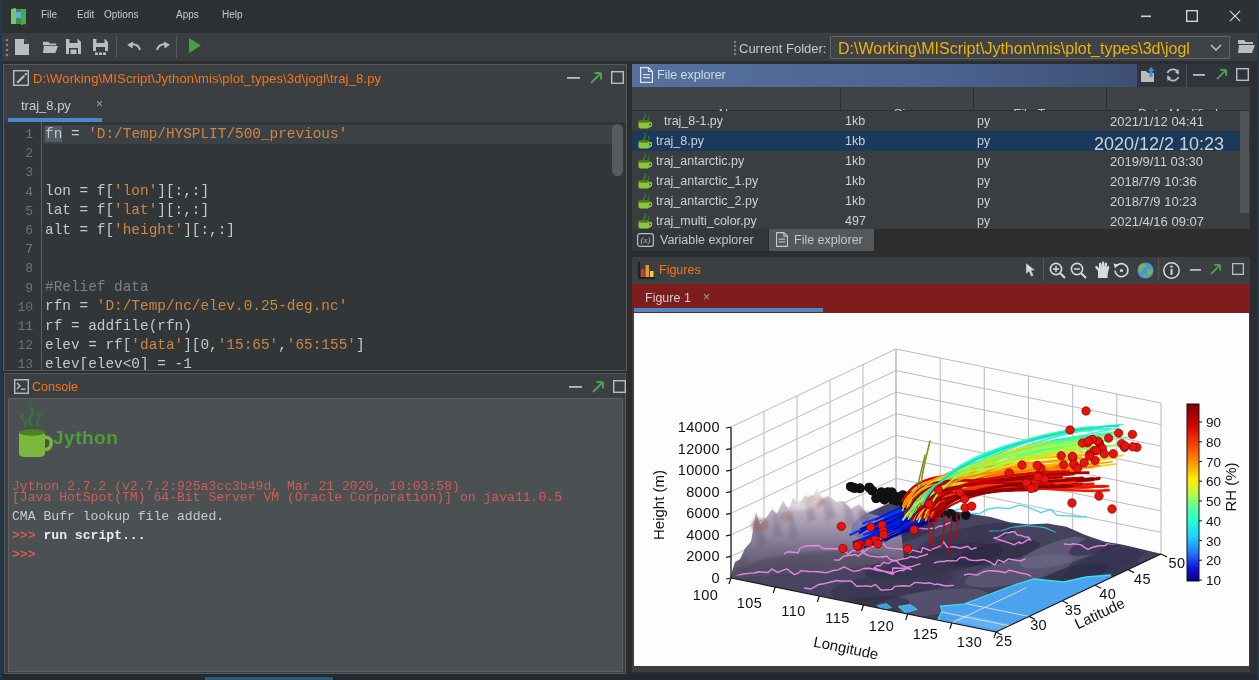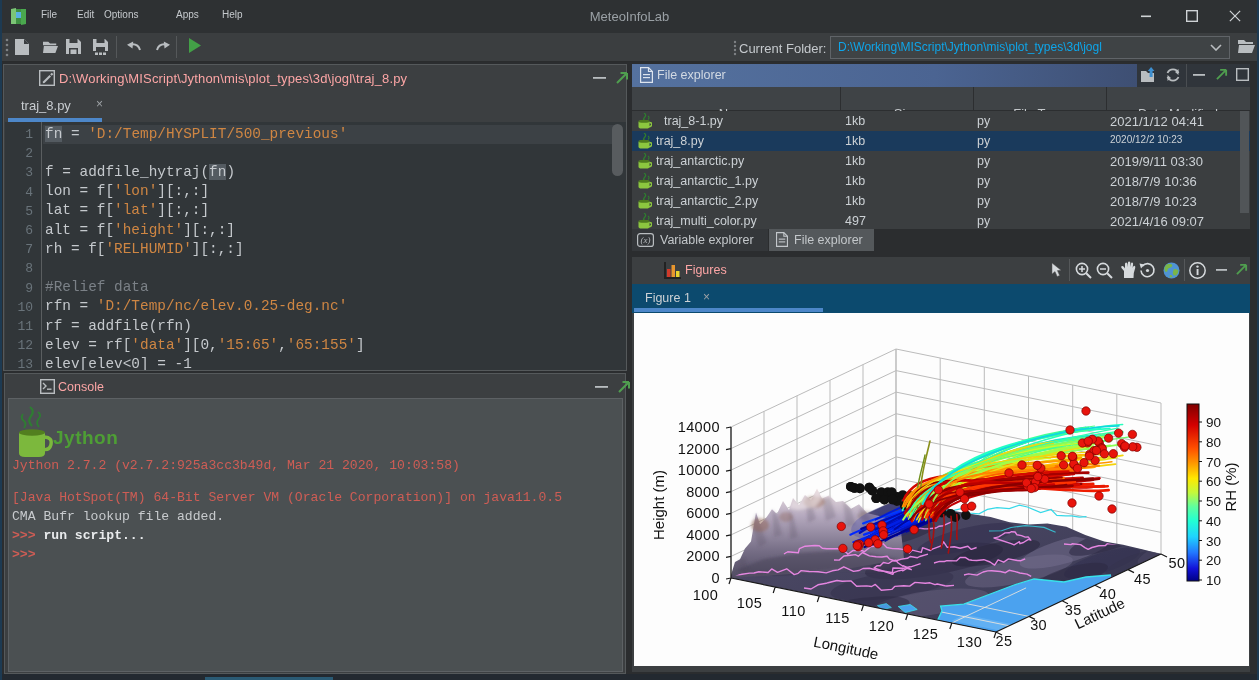--- a/index.html
+++ b/index.html
@@ -11,21 +11,21 @@
 
 #menubar { left:0; top:0; width:1259px; height:33px; background:#2e3133; }
 .menuitem { position:absolute; top:9px; font-size:10px; color:#c5c9cd; }
 #apptitle { position:absolute; top:9px; left:0; width:1259px; text-align:center; font-size:13px; color:#9aa0a5; }
 
 #toolbar { left:0; top:33px; width:1259px; height:29px; background:#3b3e40; border-bottom:1px solid #2a2c2d;}
 .tsep { position:absolute; top:3px; width:1px; height:22px; background:#55585a; }
 .ticon { position:absolute; top:6px; }
 
 .panel { position:absolute; background:#3c3f41; border:1px solid #55595b; }
-.ptitle { position:absolute; left:0; top:0; right:4px; height:26px; font-size:12.5px; color:#fca5a5;margin-left:26px; }
+.ptitle { position:absolute; left:0; top:0; right:4px; height:26px; font-size:12.5px; color:#f97316; }
 .pctl { position:absolute; top:6px; }
 
 svg { display:block; }
 
 
 #editor { left:3px; top:64px; width:624px; height:307px; }
 #edtabbar { position:absolute; left:0; top:26px; width:100%; height:31px; }
 #edtab-underline { position:absolute; left:4px; top:53px; width:94px; height:4px; background:#4d87c9; }
 #codearea { position:absolute; left:1px; top:57px; width:621px; height:248px; background:#313639; overflow:hidden; }
 #gutter { position:absolute; left:0; top:0; width:37px; height:100%; border-right:1px solid #5a5e60; }
@@ -53,21 +53,21 @@
 .fecol { position:absolute; top:19px; text-align:center; }
 .fesep { position:absolute; top:0; width:1px; height:24px; background:#2c2e30; }
 #ferows { position:absolute; left:0; top:47px; width:618px; height:118px; background:#3b3e40; overflow:hidden; }
 .ferow { position:absolute; left:0; width:618px; height:20px; font-size:12.5px; color:#ccd1d5; }
 .ferow div { position:absolute; top:3px; }
 #fescroll { position:absolute; right:1px; top:0px; width:9px; height:102px; background:#515558; }
 .fetab { position:absolute; top:165px; height:22px; font-size:12.5px; color:#c3c7ca; }
 
 
 #figpanel { left:632px; top:257px; width:618px; height:415px; border:none; background:#3c3f41; }
-#figtabrow { position:absolute; left:0; top:27px; width:618px; height:29px; background:#0c4a6e;text-align:right; }
+#figtabrow { position:absolute; left:0; top:27px; width:618px; height:29px; background:#7f1d1d;text-align:right; }
 #figtab-underline { position:absolute; left:2px; top:51px; width:189px; height:4px; background:#4d87c9; }
 #figwhite { position:absolute; left:2px; top:56px; width:615px; height:353px; background:#fdfdfd; }
 
 
 #bottomstrip { left:0; top:674px; width:1259px; height:6px; background:#232930; }
 
 #ledge { left:0; top:0; width:2px; height:680px; background:#1d3a52; }
 #redge { left:1257px; top:0; width:2px; height:680px; background:#1d3a52; }
 </style>
 </head>
@@ -79,21 +79,20 @@
     <rect x="0" y="1" width="15" height="15" fill="#3f9143"></rect>
     <polygon points="0,1 5,0 5,16 0,16" fill="#7cc576"></polygon>
     <polygon points="10,1 15,1 15,16 10,17" fill="#4aa84e"></polygon>
     <rect x="5" y="4" width="5" height="6" fill="#58b0e3"></rect>
   </svg>
   <div class="menuitem" style="left:41px">File</div>
   <div class="menuitem" style="left:77px">Edit</div>
   <div class="menuitem" style="left:104px">Options</div>
   <div class="menuitem" style="left:176px">Apps</div>
   <div class="menuitem" style="left:222px">Help</div>
-  <div id="apptitle">MeteoInfoLab</div>
 
   <svg class="abs" style="left:1141px;top:15px" width="10" height="3" viewBox="0 0 10 3">
         <rect width="10" height="1.6" y="0.5" fill="#cfd3d6"></rect>
       </svg>
   <svg class="abs" style="left:1186px;top:10px" width="12" height="12" viewBox="0 0 14 14">
         <rect x="0.8" y="0.8" width="12.4" height="12.4" fill="none" stroke="#cfd3d6" stroke-width="1.6"></rect>
       </svg>
   <svg class="abs" style="left:1229px;top:10px" width="12" height="12" viewBox="0 0 14 14">
         <path d="M1 1 L13 13 M13 1 L1 13" stroke="#cfd3d6" stroke-width="1.4"></path>
       </svg>
@@ -150,21 +149,21 @@
   </svg>
 
   <svg class="ticon" style="left:733px;top:7px" width="4" height="16" viewBox="0 0 4 16">
     <circle cx="2" cy="2" r="1.2" fill="#7e8285"></circle>
         <circle cx="2" cy="6" r="1.2" fill="#7e8285"></circle>
         <circle cx="2" cy="10" r="1.2" fill="#7e8285"></circle>
         <circle cx="2" cy="14" r="1.2" fill="#7e8285"></circle>
   </svg>
   <div class="abs" style="left:739px;top:8px;font-size:13px;color:#c5c9cd">Current Folder:</div>
   <div class="abs" style="left:830px;top:3px;width:400px;height:23px;background:#3f4345;border:1px solid #606468"></div>
-  <div class="abs" style="left:838px;top:7px;font-size:12px;color:#0ea5e9">D:\Working\MIScript\Jython\mis\plot_types\3d\jogl</div>
+  <div class="abs" style="left:838px;top:7px;font-size:16px;color:#eab308">D:\Working\MIScript\Jython\mis\plot_types\3d\jogl</div>
   <div class="abs" style="left:1206px;top:37px;width:1px;height:19px;background:#5a5e62"></div>
       <svg class="ticon" style="left:1210px;top:11px" width="12" height="7" viewBox="0 0 12 7">
         <path d="M1 1 L6 6 L11 1" fill="none" stroke="#b9bdc0" stroke-width="1.6"></path>
       </svg>
   <svg class="ticon" style="left:1238px;top:6px" width="17" height="14" viewBox="0 0 17 14">
     <path d="M0 1 H6 L8 3 H15 V5 H0 Z" fill="#b9bdc0"></path>
     <path d="M1 6 H17 L14 14 H0 Z" fill="#b9bdc0"></path>
   </svg>
 </div>
 
@@ -202,25 +201,23 @@
       <div class="lnum" style="top:101px">6</div>
       <div class="lnum" style="top:120.2px">7</div>
       <div class="lnum" style="top:139.4px">8</div>
       <div class="lnum" style="top:158.6px">9</div>
       <div class="lnum" style="top:177.8px">10</div>
       <div class="lnum" style="top:197px">11</div>
       <div class="lnum" style="top:216.2px">12</div>
       <div class="lnum" style="top:235.4px">13</div>
     </div>
     <div class="cline" style="top:2.5px"><span class="hl">fn</span> = <span class="str">'D:/Temp/HYSPLIT/500_previous'</span></div>
-    <div class="cline" style="top:40.9px">f = addfile_hytraj(<span class="hl">fn</span>)</div>
     <div class="cline" style="top:60.1px">lon = f[<span class="str">'lon'</span>][:,:]</div>
     <div class="cline" style="top:79.3px">lat = f[<span class="str">'lat'</span>][:,:]</div>
     <div class="cline" style="top:98.5px">alt = f[<span class="str">'height'</span>][:,:]</div>
-    <div class="cline" style="top:117.7px">rh = f[<span class="str">'RELHUMID'</span>][:,:]</div>
     <div class="cline" style="top:156.1px"><span class="com">#Relief data</span></div>
     <div class="cline" style="top:175.3px">rfn = <span class="str">'D:/Temp/nc/elev.0.25-deg.nc'</span></div>
     <div class="cline" style="top:194.5px">rf = addfile(rfn)</div>
     <div class="cline" style="top:213.7px">elev = rf[<span class="str">'data'</span>][0,<span class="str">'15:65'</span>,<span class="str">'65:155'</span>]</div>
     <div class="cline" style="top:233px">elev[elev&lt;0] = -1</div>
     <div id="edscroll"></div>
   </div>
 </div>
 
 <div id="console" class="panel">
@@ -245,21 +242,21 @@
 
     <svg class="abs" style="left:6px;top:6px" width="40" height="56" viewBox="0 0 40 56">
       <path d="M15 2 Q20 6 16 11 Q12 16 17 21" fill="none" stroke="#2e7d32" stroke-width="2.2"></path>
       <path d="M23 7 Q27 10 23.5 14 Q20.5 18 24 22" fill="none" stroke="#2e7d32" stroke-width="1.8"></path>
       <path d="M8 9 Q5 13 9 16 Q12 19 9 23" fill="none" stroke="#2e7d32" stroke-width="1.8"></path>
       <path d="M4 29 Q4 26 9 26 L25 26 Q30 26 30 29 L30 48 Q30 52 24 52 L10 52 Q4 52 4 48 Z" fill="#7cb83d"></path>
       <path d="M29.5 32 Q37.5 32.5 36 39.5 Q34.5 45.5 28.5 44.5" fill="none" stroke="#7cb83d" stroke-width="3.4"></path>
       <ellipse cx="17" cy="27.5" rx="13" ry="3.2" fill="#527f1f"></ellipse>
     </svg>
     <div class="abs" style="left:44px;top:28px;font-size:19px;font-weight:bold;color:#4e9e35;letter-spacing:0.5px">Jython</div>
-    <div class="conline red" style="top:59px">Jython 2.7.2 (v2.7.2:925a3cc3b49d, Mar 21 2020, 10:03:58)</div>
+    <div class="conline red" style="top:80px">Jython 2.7.2 (v2.7.2:925a3cc3b49d, Mar 21 2020, 10:03:58)</div>
     <div class="conline red" style="top:90.7px">[Java HotSpot(TM) 64-Bit Server VM (Oracle Corporation)] on java11.0.5</div>
     <div class="conline gry" style="top:109.9px">CMA Bufr lookup file added.</div>
     <div class="conline" style="top:128.9px"><span class="red" style="font-weight:bold">&gt;&gt;&gt; </span><span class="wht" style="font-weight:bold">run script...</span></div>
     <div class="conline red" style="top:148.1px;font-weight:bold">&gt;&gt;&gt;</div>
   </div>
 </div>
 
 <div id="fileexp" class="panel">
   <div id="fetitle">
     <svg class="abs" style="left:8px;top:3px" width="13" height="16" viewBox="0 0 13 16">
@@ -320,21 +317,21 @@
           <svg class="abs" style="left:5px;top:2px" width="15" height="16" viewBox="0 0 15 16">
             <path d="M7 0 Q10 2 7.5 4.5 Q5.5 6.5 8 8" fill="none" stroke="#2f7d2f" stroke-width="1.3"></path>
             <path d="M11 3 Q13 4.5 11 6.5" fill="none" stroke="#2f7d2f" stroke-width="1.1"></path>
             <path d="M1.5 9 Q1.5 7.5 4 7.5 L10 7.5 Q12.5 7.5 12.5 9 L12.5 13.5 Q12.5 15.5 9.5 15.5 L4.5 15.5 Q1.5 15.5 1.5 13.5 Z" fill="#8cc63f"></path>
             <path d="M12.3 9.5 Q15.3 9.5 14.6 12 Q14 14 11.8 13.6" fill="none" stroke="#8cc63f" stroke-width="1.5"></path>
             <ellipse cx="7" cy="8.2" rx="5.5" ry="1.5" fill="#4e7a1e"></ellipse>
           </svg>
     <div style="left:24px">traj_8.py</div>
     <div style="left:213px">1kb</div>
     <div style="left:345px">py</div>
-    <div style="left:478px;font-size:10px">2020/12/2 10:23</div>
+    <div style="left:462px;font-size:18px">2020/12/2 10:23</div>
         </div>
         <div class="ferow" style="top:40px;">
           <svg class="abs" style="left:5px;top:2px" width="15" height="16" viewBox="0 0 15 16">
             <path d="M7 0 Q10 2 7.5 4.5 Q5.5 6.5 8 8" fill="none" stroke="#2f7d2f" stroke-width="1.3"></path>
             <path d="M11 3 Q13 4.5 11 6.5" fill="none" stroke="#2f7d2f" stroke-width="1.1"></path>
             <path d="M1.5 9 Q1.5 7.5 4 7.5 L10 7.5 Q12.5 7.5 12.5 9 L12.5 13.5 Q12.5 15.5 9.5 15.5 L4.5 15.5 Q1.5 15.5 1.5 13.5 Z" fill="#8cc63f"></path>
             <path d="M12.3 9.5 Q15.3 9.5 14.6 12 Q14 14 11.8 13.6" fill="none" stroke="#8cc63f" stroke-width="1.5"></path>
             <ellipse cx="7" cy="8.2" rx="5.5" ry="1.5" fill="#4e7a1e"></ellipse>
           </svg>
     <div style="left:24px">traj_antarctic.py</div>

